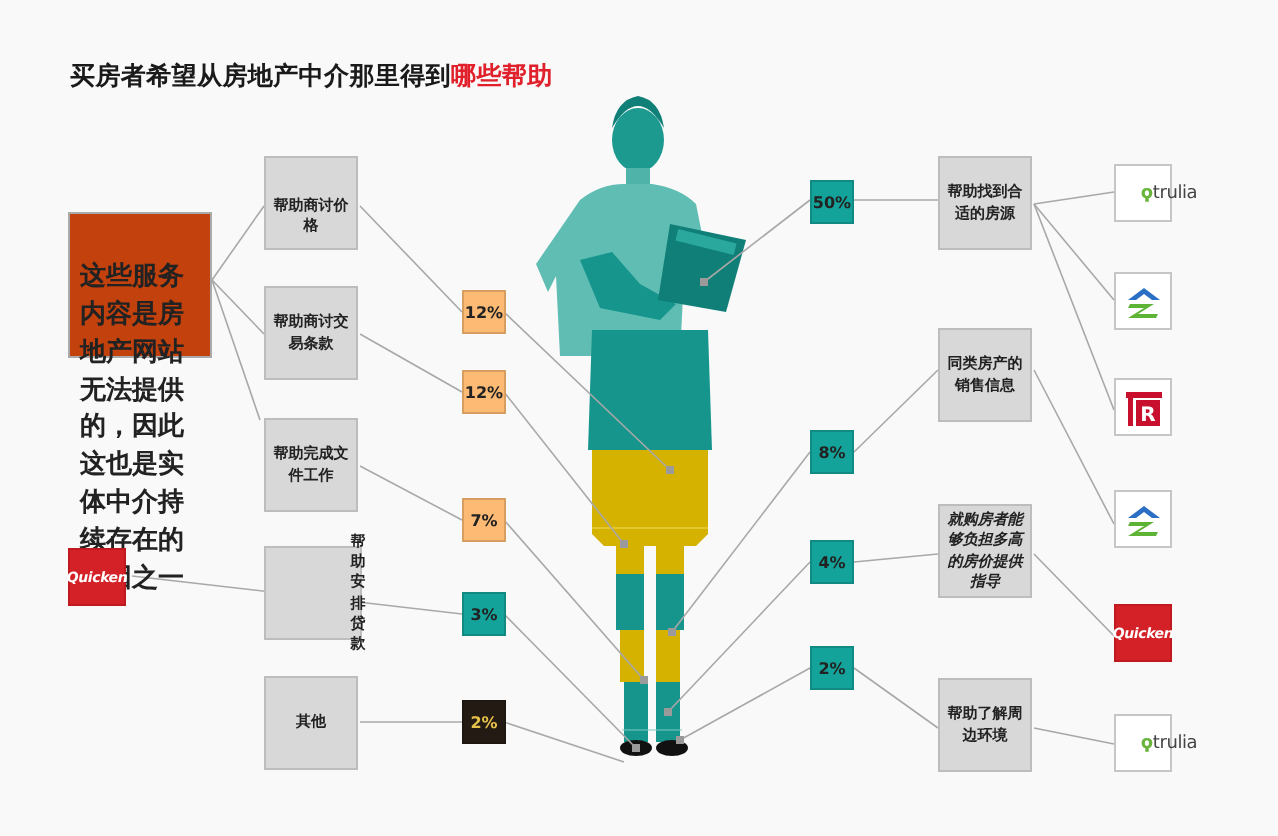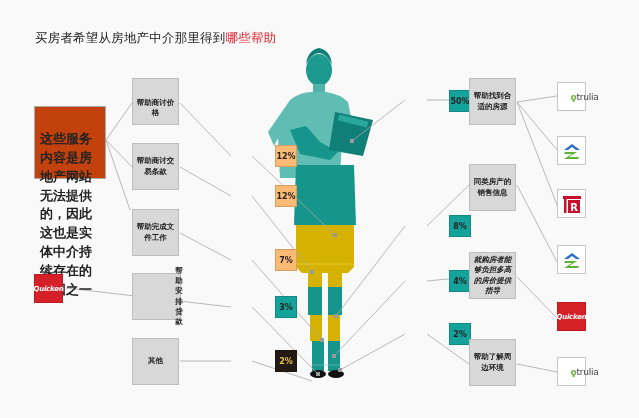--- a/index.html
+++ b/index.html
@@ -1,38 +1,38 @@
 <!DOCTYPE html>
 <html><head>
 <meta charset="utf-8">
 <style>
   html, body { margin:0; padding:0; }
   body {
     width:639px; height:418px; background:#f9f9f9; position:relative; overflow:hidden;
     font-family:"DejaVu Sans", sans-serif;
   }
   .title {
-    position:absolute; left:35px; top:30px; font-size:12.5px; font-weight:normal; color:#1a1a1a;
+    position:absolute; left:35px; top:30px; font-size:12.5px; font-weight:bold; color:#1a1a1a;
     letter-spacing:0.2px;
   }
   .title .hl { color:#e0202a; }
   svg.lines { position:absolute; left:0; top:0; }
   .gbox {
     position:absolute; width:47px; height:47px; background:#d8d8d8; border:1px solid #bdbdbd;
     box-sizing:border-box; display:flex; align-items:center; justify-content:center; text-align:center;
     font-size:7.5px; font-weight:bold; color:#222; line-height:1.35; padding:0 1px;
   }
   .gbox.top { align-items:flex-start; padding-top:19px; }
   .note {
     position:absolute; left:34px; top:106px; width:72px; height:73px; background:#c2410c; border:1px solid #aaa;
     box-sizing:border-box; padding:23px 5px; font-size:13px; font-weight:bold; color:#222; line-height:1.45;
   }
   .pct {
     position:absolute; width:22px; height:22px; box-sizing:border-box; display:flex; align-items:center;
-    justify-content:center; font-size:8px; font-weight:bold; color:#222; border:1px solid rgba(0,0,0,0.15);margin-left:44px;
+    justify-content:center; font-size:8px; font-weight:bold; color:#222; border:1px solid rgba(0,0,0,0.15);
   }
   .pct.yellow { background:#fdba74; }
   .pct.teal { background:#14a39a; }
   .pct.dark { background:#231a14; color:#e6c14a; }
   .logo {
     position:absolute; width:29px; height:29px; box-sizing:border-box; border:1px solid #c6c6c6; background:#fff;
     display:flex; align-items:center; justify-content:center;
   }
   .logo.red { background:#d42128; border-color:#c01a20; }
   .trulia-txt { font-size:9px; color:#444; letter-spacing:-0.2px;padding-left:26px; }

